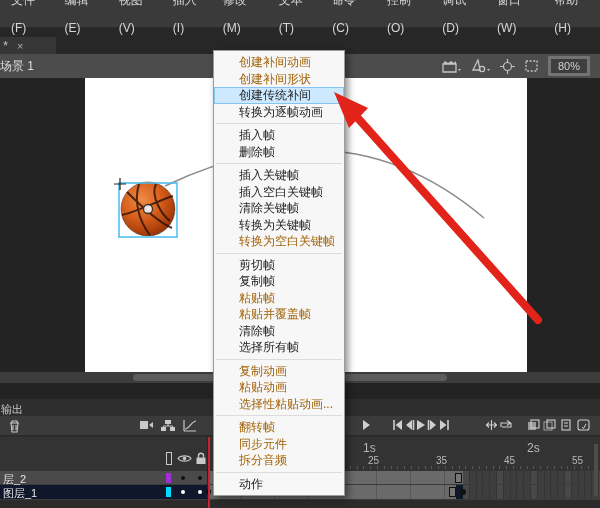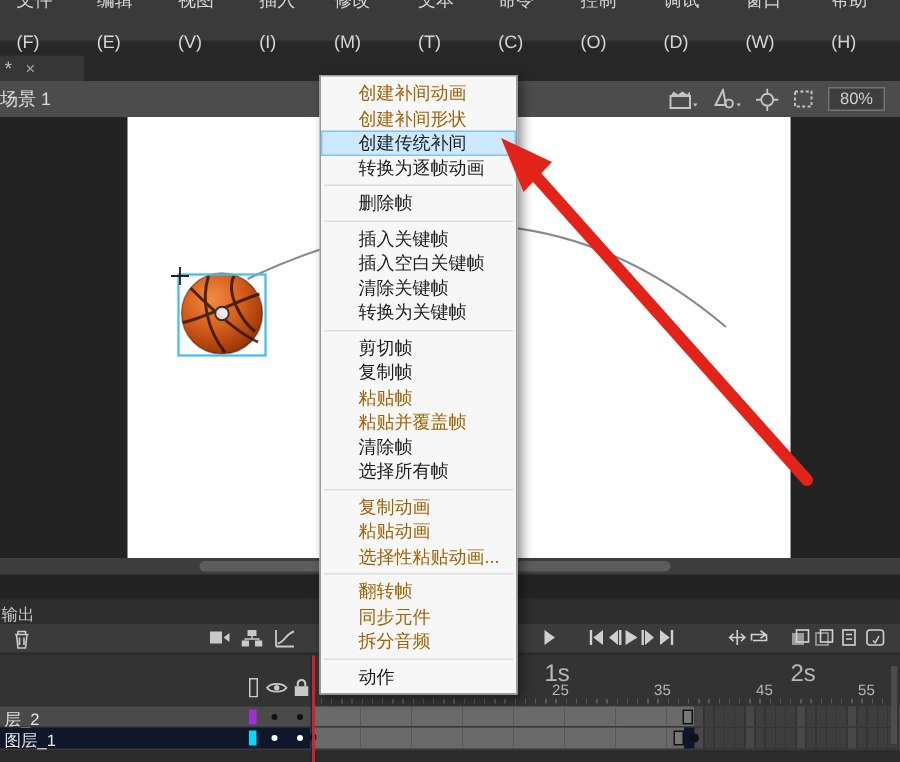--- a/index.html
+++ b/index.html
@@ -19,38 +19,38 @@
              color:#bdbdbd; font-size:12px; display:flex; align-items:center; gap:9px; padding-left:3px; }
   .doc-tab .star { font-size:13px; }
   .doc-tab .x { font-size:11px; color:#aaa; }
 
   
   .editbar { position:absolute; top:54px; left:0; right:0; height:24px; background:#4c4c4c;
              display:flex; align-items:center; color:#dcdcdc; font-size:12px; z-index:5; }
   .scene-label { }
   .editbar-right { margin-left:auto; display:flex; align-items:center; gap:9px; margin-right:10px; }
   .ebicon { display:flex; align-items:center; }
-  .zoom-box { background:#3e3e3e; border:1px solid #737373; color:#cfcfcf; font-size:11px; padding:1px 7px; }
+  .zoom-box { background:#3e3e3e; border:3px solid #737373; color:#cfcfcf; font-size:11px; padding:1px 7px; }
 
   
   .stage-wrap { position:absolute; top:78px; left:0; width:600px; height:294px; background:#232323; }
   .stage { position:absolute; left:85px; top:0; width:442px; height:294px; background:#ffffff; }
   .stage-svg { position:absolute; left:0; top:0; }
 
   
   .hscroll { position:absolute; top:372px; left:0; right:0; height:11px; background:#3d3d3d; }
   .hthumb { position:absolute; left:133px; top:2px; width:314px; height:7px; background:#5c5c5c; border-radius:4px; }
 
   
   .timeline { position:absolute; top:399px; left:0; right:0; height:125px; background:#2d2d2d; font-size:11px; }
   .panel-tab { position:absolute; top:3px; left:1px; color:#c8c8c8; font-size:11px; }
   .tl-header { position:absolute; top:17px; left:0; right:0; height:20px; background:#3b3b3b; border-bottom:1px solid #2a2a2a; }
   .tl-header svg { position:absolute; top:3px; }
   .tl-band { position:absolute; top:38px; left:0; right:0; height:34px; background:#333; }
-  .sec-label { position:absolute; top:4px; color:#b8b8b8; font-size:16px; }
+  .sec-label { position:absolute; top:4px; color:#b8b8b8; font-size:12px; }
   .rnum { position:absolute; top:18px; transform:translateX(-50%); color:#b8b8b8; font-size:10px; }
   .ruler-dots { position:absolute; left:207px; right:0; top:29px; height:3px;
                 background:repeating-linear-gradient(90deg,#777 0 1px,transparent 1px 6.8px); opacity:.55; }
   .col-icons svg { position:absolute; top:15px; }
 
   .tl-rows { position:absolute; top:72px; left:0; right:0; }
   .layer-row { position:relative; height:14px; background:#4a4a4a; border-bottom:1px solid #3b3b3b; }
   .layer-row.selected { background:#0f172a; height:15px; }
   .layer-name { position:absolute; left:3px; top:1px; color:#e6e6e6; font-size:11px; }
   .layer-swatch { position:absolute; left:166px; top:2px; width:5px; height:10px; }
@@ -307,26 +307,28 @@
     <div class="frame1-kf"></div>
     <div class="playhead"></div>
   </div>
 
   <div class="context-menu">
       <div class="cmi disabled">创建补间动画</div>
       <div class="cmi disabled">创建补间形状</div>
       <div class="cmi highlighted">创建传统补间</div>
       <div class="cmi">转换为逐帧动画</div>
       <div class="cmsep"></div>
+      <div class="cmi">插入帧</div>
       <div class="cmi">删除帧</div>
       <div class="cmsep"></div>
       <div class="cmi">插入关键帧</div>
       <div class="cmi">插入空白关键帧</div>
       <div class="cmi">清除关键帧</div>
       <div class="cmi">转换为关键帧</div>
+      <div class="cmi disabled">转换为空白关键帧</div>
       <div class="cmsep"></div>
       <div class="cmi">剪切帧</div>
       <div class="cmi">复制帧</div>
       <div class="cmi disabled">粘贴帧</div>
       <div class="cmi disabled">粘贴并覆盖帧</div>
       <div class="cmi">清除帧</div>
       <div class="cmi">选择所有帧</div>
       <div class="cmsep"></div>
       <div class="cmi disabled">复制动画</div>
       <div class="cmi disabled">粘贴动画</div>

